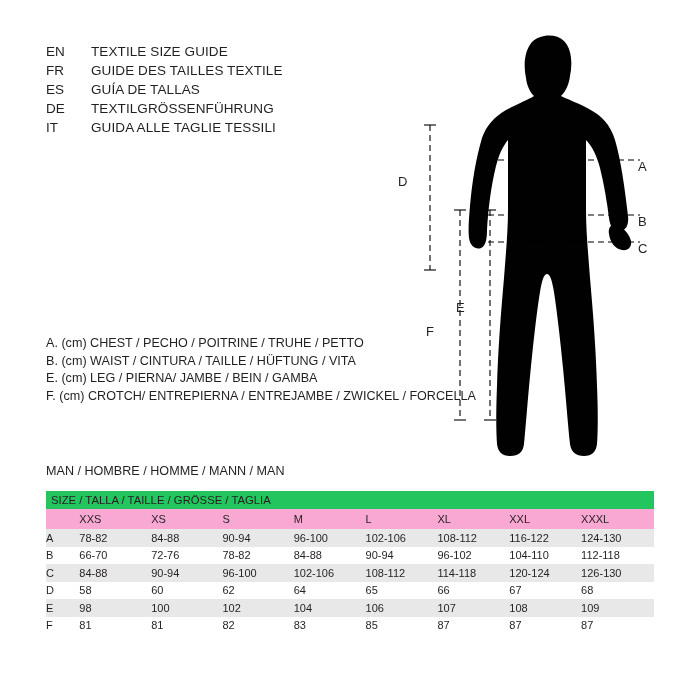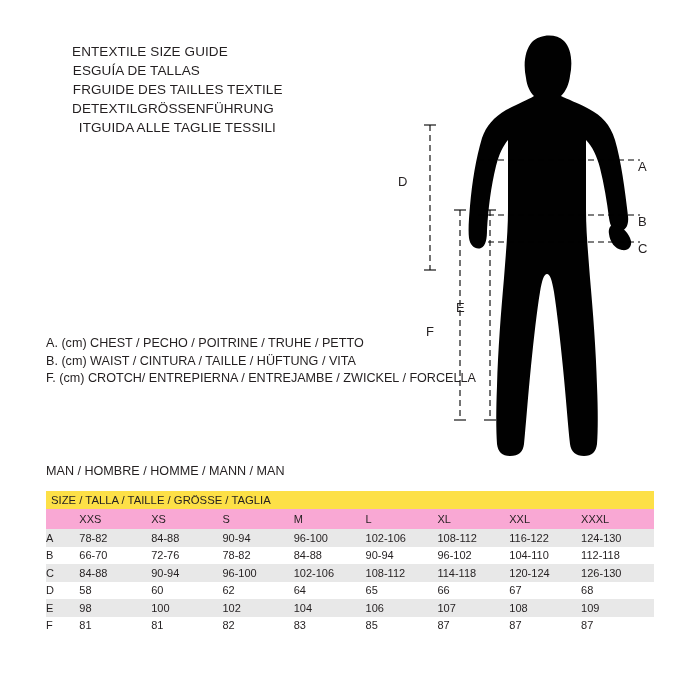--- a/index.html
+++ b/index.html
@@ -15,21 +15,20 @@
     position: relative;
     overflow: hidden;
   }
 
   
   .lang-block {
     position: absolute;
     left: 46px;
     top: 44px;
     width: 320px;
-    text-align: right;
   }
   .lang-row {
     display: flex;
     align-items: baseline;
     height: 19px;
     font-size: 13.5px;
     letter-spacing: .1px;
   }
   .lang-code {
     width: 45px;
@@ -69,21 +68,21 @@
     font-size: 11px;
   }
   .size-table td, .size-table th {
     text-align: left;
     font-weight: normal;
     padding: 0;
     height: 17px;
     vertical-align: middle;
   }
   .size-table tr.title-row td {
-    background: #fde047;
+    background: #22c55e;
     height: 18px;
     font-size: 11.3px;
     padding-left: 5px;
   }
   .size-table tr.header-row td {
     background: #f9a8d4;
     height: 20px;
     color: #231f20;
   }
   .size-table tr.data-row td {
@@ -112,26 +111,26 @@
 </style>
 </head>
 <body>
 
 <div class="lang-block">
   <div class="lang-row">
     <span class="lang-code">EN</span>
     <span class="lang-name">TEXTILE SIZE GUIDE</span>
   </div>
   <div class="lang-row">
+    <span class="lang-code">FR</span>
+    <span class="lang-name">GUIDE DES TAILLES TEXTILE</span>
+  </div>
+  <div class="lang-row">
     <span class="lang-code">ES</span>
     <span class="lang-name">GUÍA DE TALLAS</span>
-  </div>
-  <div class="lang-row">
-    <span class="lang-code">FR</span>
-    <span class="lang-name">GUIDE DES TAILLES TEXTILE</span>
   </div>
   <div class="lang-row">
     <span class="lang-code">DE</span>
     <span class="lang-name">TEXTILGRÖSSENFÜHRUNG</span>
   </div>
   <div class="lang-row">
     <span class="lang-code">IT</span>
     <span class="lang-name">GUIDA ALLE TAGLIE TESSILI</span>
   </div>
 </div>
@@ -207,20 +206,21 @@
   <span class="measure-letter" style="left:248px; top:194px;">B</span>
   <span class="measure-letter" style="left:248px; top:221px;">C</span>
   <span class="measure-letter" style="left:8px; top:154px;">D</span>
   <span class="measure-letter" style="left:66px; top:280px;">E</span>
   <span class="measure-letter" style="left:36px; top:304px;">F</span>
 </div>
 
 <div class="legend-block">
   <div class="legend-row">A. (cm) CHEST / PECHO / POITRINE / TRUHE / PETTO</div>
   <div class="legend-row">B. (cm) WAIST / CINTURA / TAILLE / HÜFTUNG / VITA</div>
+  <div class="legend-row">E. (cm) LEG / PIERNA/ JAMBE / BEIN / GAMBA</div>
   <div class="legend-row">F. (cm) CROTCH/ ENTREPIERNA / ENTREJAMBE / ZWICKEL / FORCELLA</div>
 </div>
 
 <div class="gender-label">MAN / HOMBRE / HOMME / MANN / MAN</div>
 
 <table class="size-table">
   <tbody>
     <tr class="title-row">
       <td colspan="9">SIZE / TALLA / TAILLE / GRÖSSE / TAGLIA</td>
     </tr>

